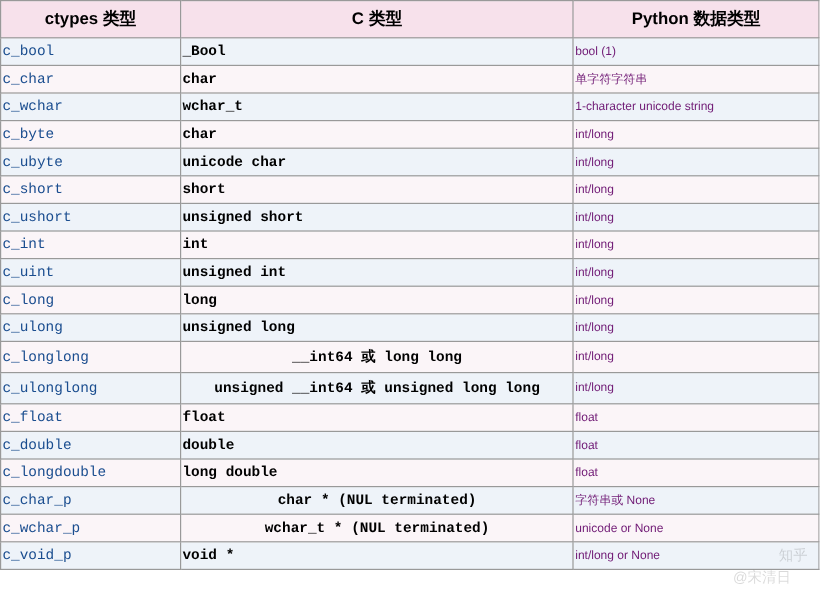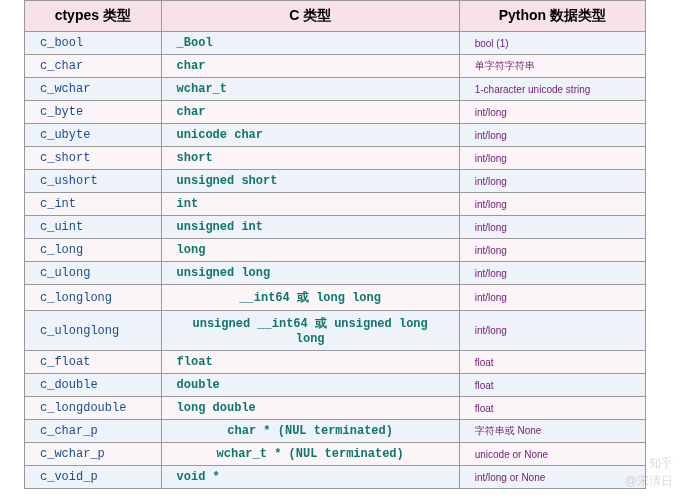--- a/index.html
+++ b/index.html
@@ -3,72 +3,71 @@
   <meta charset="utf-8">
   <style>
     * { margin: 0; padding: 0; box-sizing: border-box; }
     body {
       font-family: Arial, "Microsoft YaHei", sans-serif;
       padding: 0;
       background: #fff;
       font-size: 13px;
     }
     table {
-      width: 622px;
+      width: 683px;
       border-collapse: collapse;
       table-layout: fixed;
-      margin-left: 24px;
     }
     th {
       background: #f7e1eb;
       border: 1px solid #999;
       padding: 6px 4px;
       text-align: center;
       font-weight: bold;
       font-size: 14px;
     }
     th:nth-child(1) { width: 22%; }
     th:nth-child(2) { width: 48%; }
     th:nth-child(3) { width: 30%; }
     td {
       border: 1px solid #999;
-      padding: 4px 15px;
+      padding: 4px 1px;
       vertical-align: middle;
     }
     tr:nth-child(even) td { background: #fbf5f8; }
     tr:nth-child(odd) td { background: #eef3f9; }
     td:nth-child(1) {
       font-family: "Courier New", monospace;
       color: #1a4d8f;
       font-size: 12px;
     }
     td:nth-child(2) {
       font-family: "Courier New", monospace;
-      color: #0f766e;
+      color: #000000;
       font-size: 12px;
       font-weight: bold;
     }
     td:nth-child(3) {
       font-family: Arial, sans-serif;
       font-size: 10px;
       color: #701a75;
     }
     .mixed { font-weight: normal; text-align: center; }
     .watermark {
       position: fixed;
       right: 10px;
       bottom: 28px;
       color: rgba(0,0,0,0.15);
       font-size: 12px;
       pointer-events: none;
       margin-top: 24px;
     }
     .watermark2 {
       position: fixed;
-      right: 10px;
+      right: 24px;
       bottom: 10px;
       color: rgba(0,0,0,0.15);
       font-size: 12px;
       pointer-events: none;
     }
   </style>
 </head>
 <body>
 
 <table>

